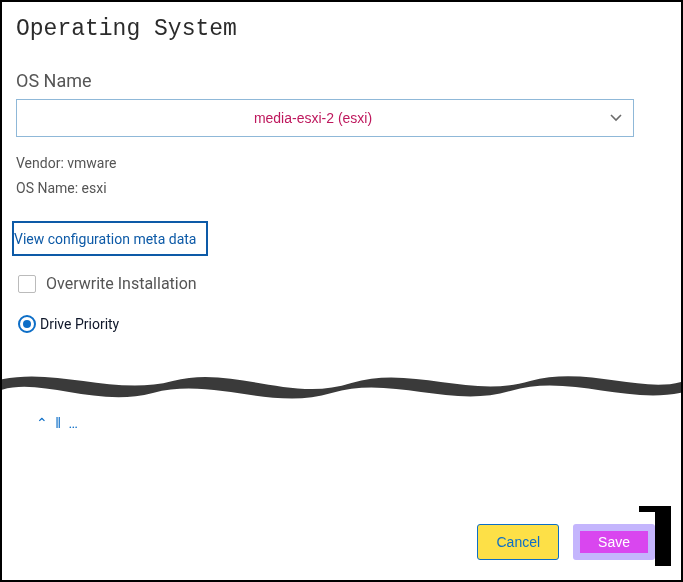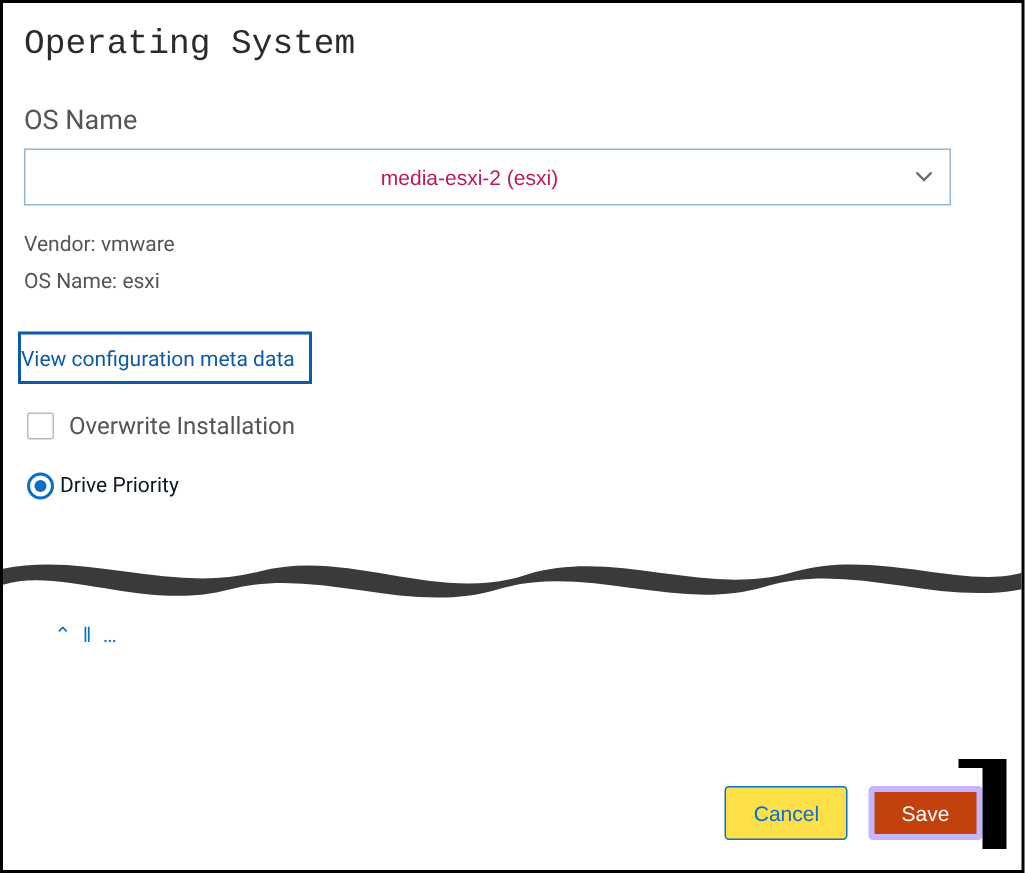--- a/index.html
+++ b/index.html
@@ -129,23 +129,23 @@
       font-size: 14px;
       border-radius: 3px;
       cursor: pointer;
     }
     .btn-secondary {
       background: #fde047;
       color: #0d6ec7;
       border: 1px solid #0d6ec7;
     }
     .btn-primary {
-      background: #c2410c;
+      background: #d946ef;
       color: #fff;
-      border: 4px solid #c4b5fd;
+      border: 7px solid #c4b5fd;
     }
     .decoration-bar {
       position: absolute;
       right: 10px;
       bottom: 14px;
       width: 16px;
       height: 54px;
       background: #000;
     }
     .decoration-bar::before {

